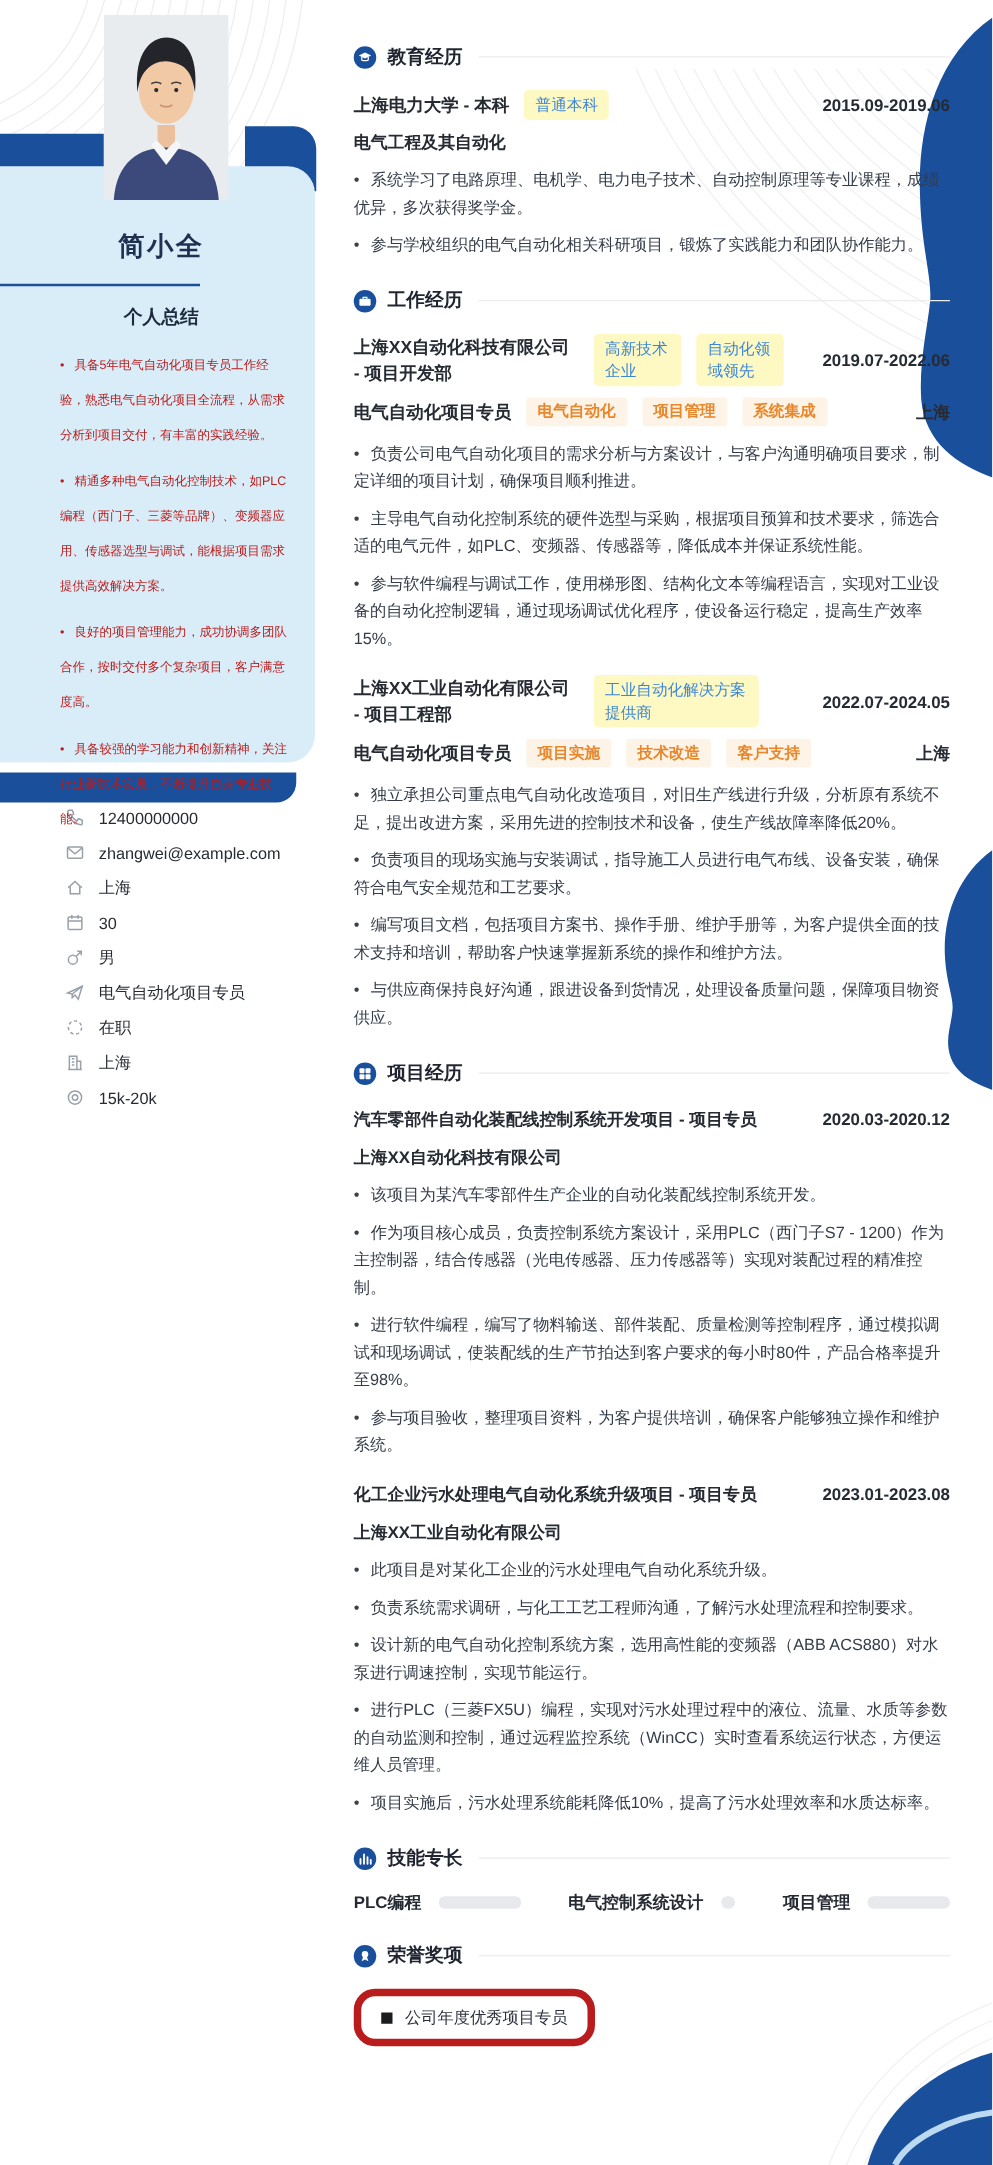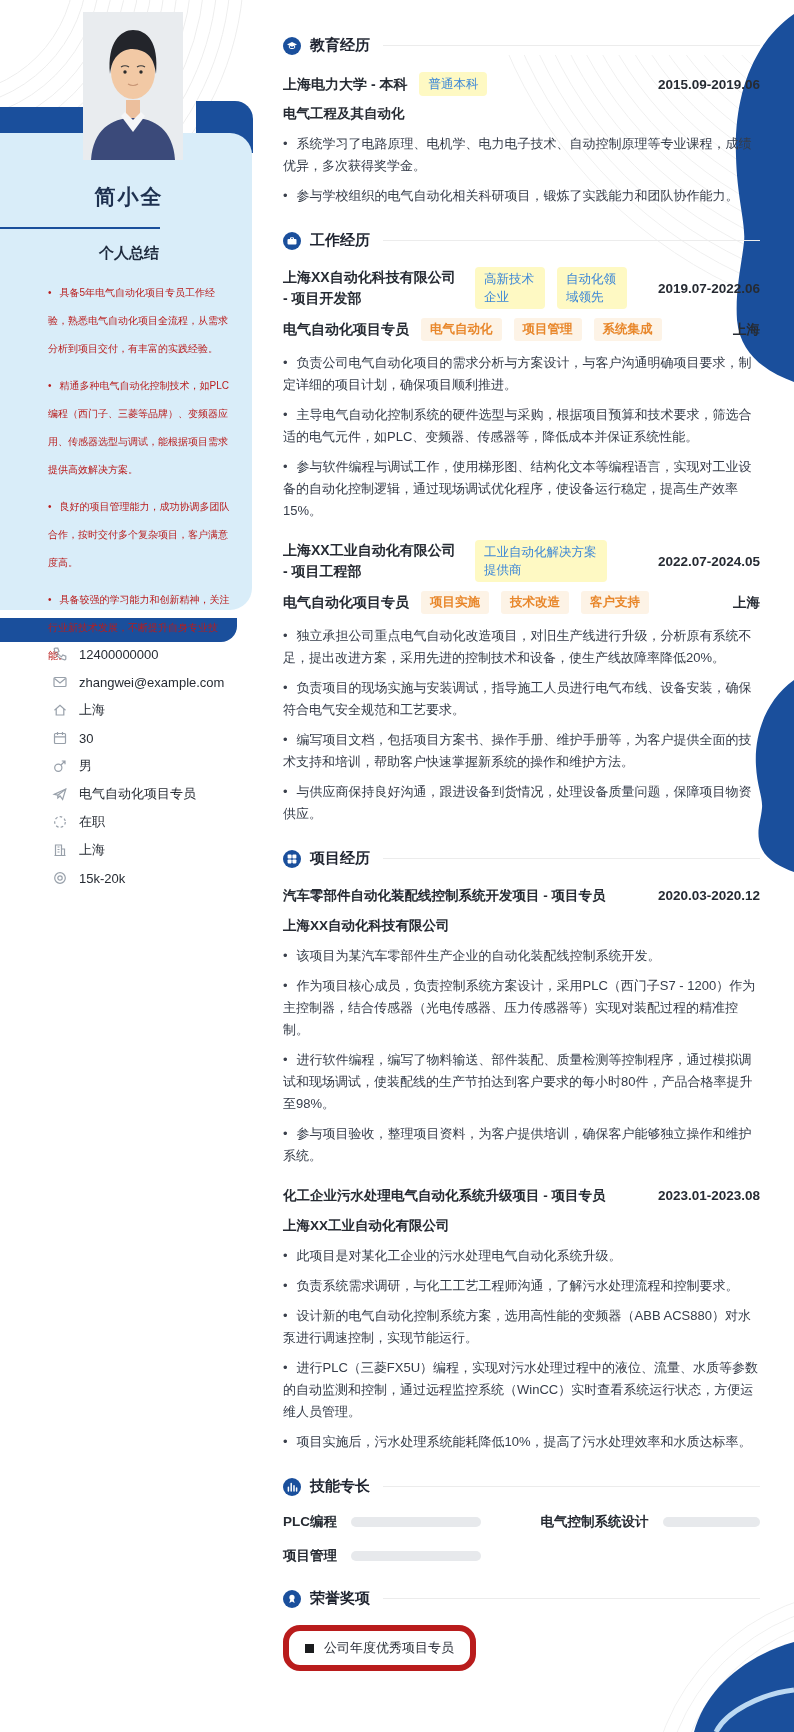--- a/index.html
+++ b/index.html
@@ -57,21 +57,21 @@
   .sub-bold{font-weight:bold;font-size:13.5px;color:#262b33;margin:0 0 10px}
 
   .bullets{margin:0;padding:0;list-style:none;font-size:13px;line-height:22px;color:var(--body)}
   .bullets li{margin-bottom:8px}
   .bullets li::before{content:"•";margin-right:9px;color:#3a404c}
   .entry{margin-bottom:18px}
   .proj-head{display:flex;gap:12px;margin:2px 0 11px}
   .proj-title{font-weight:bold;font-size:13.5px;color:#262b33;line-height:21px;flex:1}
 
   
-  .skills-grid{display:grid;grid-template-columns:1fr 1fr;column-gap:38px;row-gap:16px;margin-top:2px}
+  .skills-grid{display:grid;grid-template-columns:1fr 1fr 1fr;column-gap:38px;row-gap:16px;margin-top:2px}
   .skill{display:flex;align-items:center;gap:14px}
   .skill-label{font-weight:bold;font-size:13.5px;color:#262b33;white-space:nowrap}
   .skill-bar{flex:1;max-width:130px;height:10px;border-radius:5px;background:#e7e9ec;overflow:hidden}
   .skill-fill{height:100%;border-radius:5px;background:#cfe7f8}
 
   
   .honor-chip{display:inline-flex;align-items:center;gap:10px;border:6px solid #b91c1c;border-radius:17px;
     padding:8px 16px;font-size:13px;color:#2b303a;background:#fff}
   .honor-marker{width:9px;height:9px;background:#1b1c1e;flex:none}
 </style>

